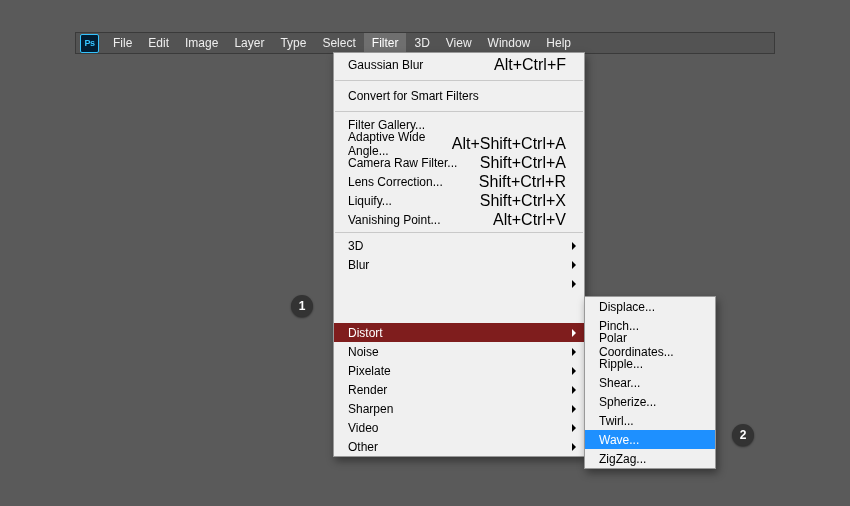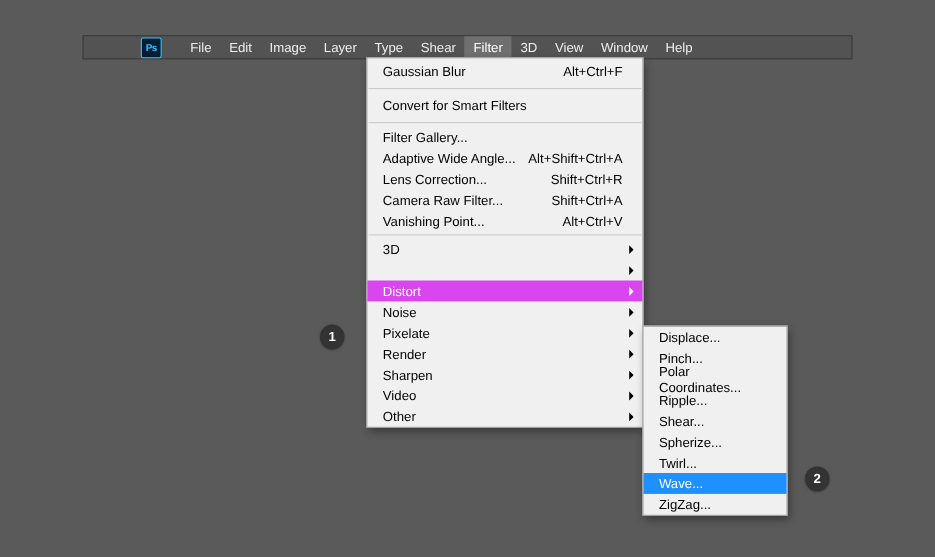--- a/index.html
+++ b/index.html
@@ -18,21 +18,20 @@
   position: absolute;
   top: 32px;
   left: 75px;
   right: 75px;
   height: 20px;
   background: #535353;
   display: flex;
   align-items: center;
   color: #eee;
   border: 1px solid #3a3a3a;
-  padding-left: 48px;
 }
 .ps-logo {
   width: 17px;
   height: 17px;
   margin: 0 6px 0 4px;
   background: #001d33;
   border: 1px solid #34c3ff;
   border-radius: 2px;
   display: flex;
   align-items: center;
@@ -64,29 +63,30 @@
 }
 .dd-row {
   display: flex;
   align-items: center;
   height: 19px;
   padding: 0 18px 0 14px;
   position: relative;
 }
 .dd-row.tall { height: 24px; }
 .dd-label { flex: 1; }
-.dd-shortcut { color: #000; font-size: 12px; }
+.dd-shortcut { color: #000; font-size: 16px; }
 .dd-sep {
   height: 1px;
   background: #c9c9c9;
   margin: 3px 1px;
 }
 .dd-row.highlight {
-  background: #d946ef;
-  color: #fff;
+  background: #7f1d1d;
+  color: #fff;
+  margin-top: 30px;
 }
 .dd-row .arrow {
   position: absolute;
   right: 8px;
   top: 50%;
   transform: translateY(-50%);
   width: 0; height: 0;
   border-left: 4px solid #000;
   border-top: 4px solid transparent;
   border-bottom: 4px solid transparent;
@@ -128,27 +128,27 @@
   box-shadow: 0 1px 2px rgba(0,0,0,0.5);
 }
 .callout.c1 { top: 295px; left: 291px; }
 .callout.c2 { top: 424px; left: 732px; }
 </style>
 </head>
 <body>
 
 <div class="menubar">
   <div class="ps-logo">Ps</div>
-  <div id="menu-items" style="display: flex; margin-left: 12px;">
+  <div id="menu-items" style="display: flex;">
       <div class="menu-item">File</div>
       <div class="menu-item">Edit</div>
       <div class="menu-item">Image</div>
       <div class="menu-item">Layer</div>
       <div class="menu-item">Type</div>
-      <div class="menu-item">Shear</div>
+      <div class="menu-item">Select</div>
       <div class="menu-item active">Filter</div>
       <div class="menu-item">3D</div>
       <div class="menu-item">View</div>
       <div class="menu-item">Window</div>
       <div class="menu-item">Help</div>
     </div>
 </div>
 
 <div class="dropdown">
   <div class="dd-row tall">
@@ -163,36 +163,44 @@
   <div id="group2">
       <div class="dd-row">
         <span class="dd-label">Filter Gallery...</span>
         <span class="dd-shortcut"></span>
       </div>
       <div class="dd-row">
         <span class="dd-label">Adaptive Wide Angle...</span>
         <span class="dd-shortcut">Alt+Shift+Ctrl+A</span>
       </div>
       <div class="dd-row">
+        <span class="dd-label">Camera Raw Filter...</span>
+        <span class="dd-shortcut">Shift+Ctrl+A</span>
+      </div>
+      <div class="dd-row">
         <span class="dd-label">Lens Correction...</span>
         <span class="dd-shortcut">Shift+Ctrl+R</span>
       </div>
       <div class="dd-row">
-        <span class="dd-label">Camera Raw Filter...</span>
-        <span class="dd-shortcut">Shift+Ctrl+A</span>
+        <span class="dd-label">Liquify...</span>
+        <span class="dd-shortcut">Shift+Ctrl+X</span>
       </div>
       <div class="dd-row">
         <span class="dd-label">Vanishing Point...</span>
         <span class="dd-shortcut">Alt+Ctrl+V</span>
       </div>
     </div>
   <div class="dd-sep"></div>
   <div id="group3">
       <div class="dd-row">
         <span class="dd-label">3D</span>
+        <span class="arrow"></span>
+      </div>
+      <div class="dd-row">
+        <span class="dd-label">Blur</span>
         <span class="arrow"></span>
       </div>
       <div class="dd-row">
         <span class="arrow"></span>
       </div>
       <div class="dd-row highlight">
         <span class="dd-label">Distort</span>
         <span class="arrow"></span>
       </div>
       <div class="dd-row">

